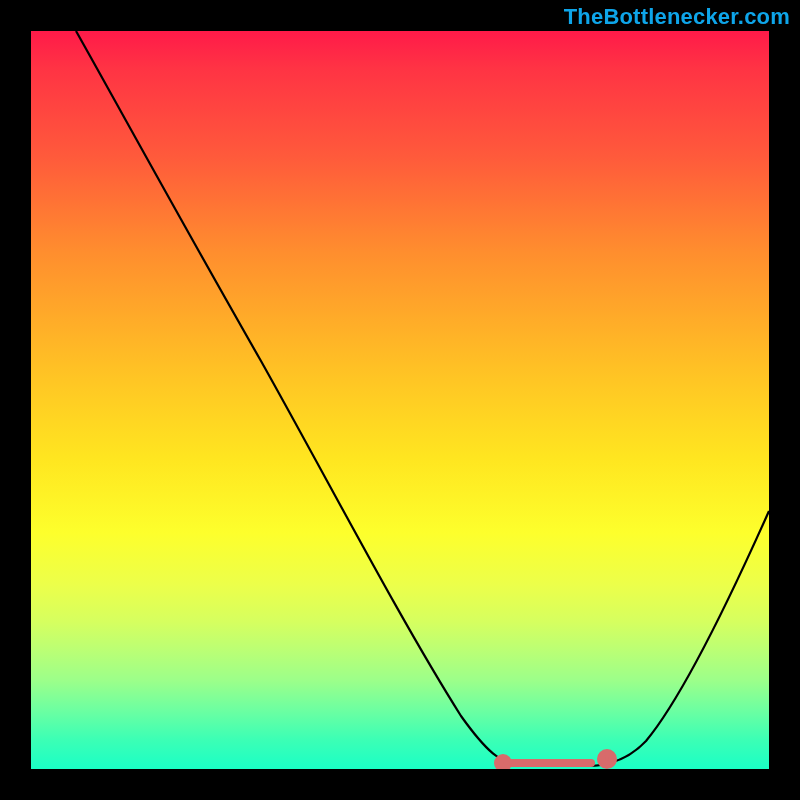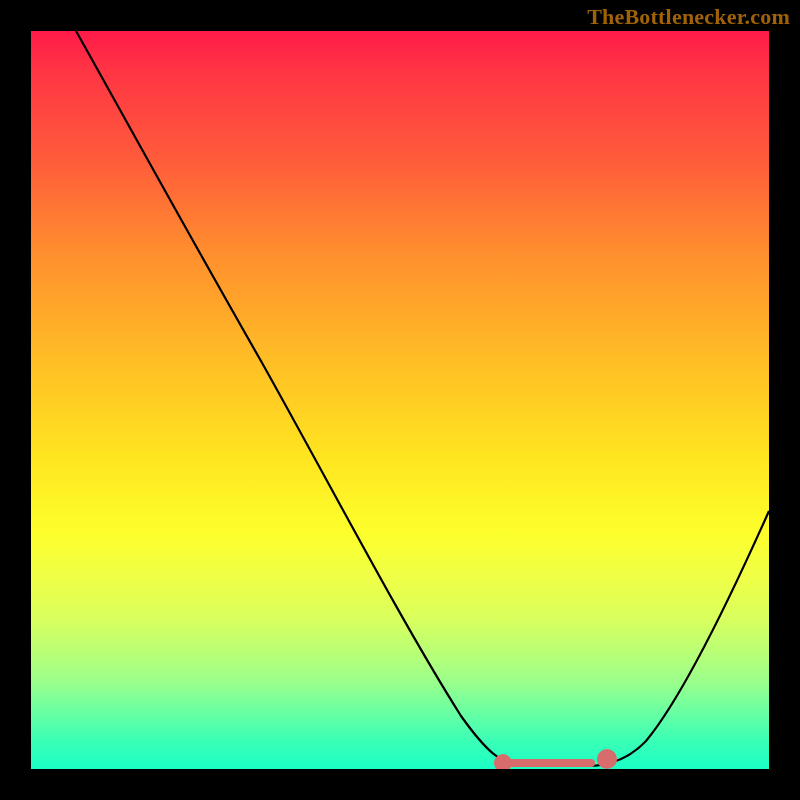--- a/index.html
+++ b/index.html
@@ -14,26 +14,25 @@
   .frame {
     position: relative;
     width: 800px;
     height: 800px;
     background: #000;
   }
   .attribution {
     position: absolute;
     top: 4px;
     right: 10px;
-    color: #a16207;
+    color: #0ea5e9;
     font-size: 22px;
     font-weight: bold;
     letter-spacing: 0.2px;
     z-index: 20;
-    font-family: Liberation Serif, serif;
   }
   .plot-area {
     position: absolute;
     left: 31px;
     top: 31px;
     width: 738px;
     height: 738px;
     overflow: hidden;
   }
   .gradient {

